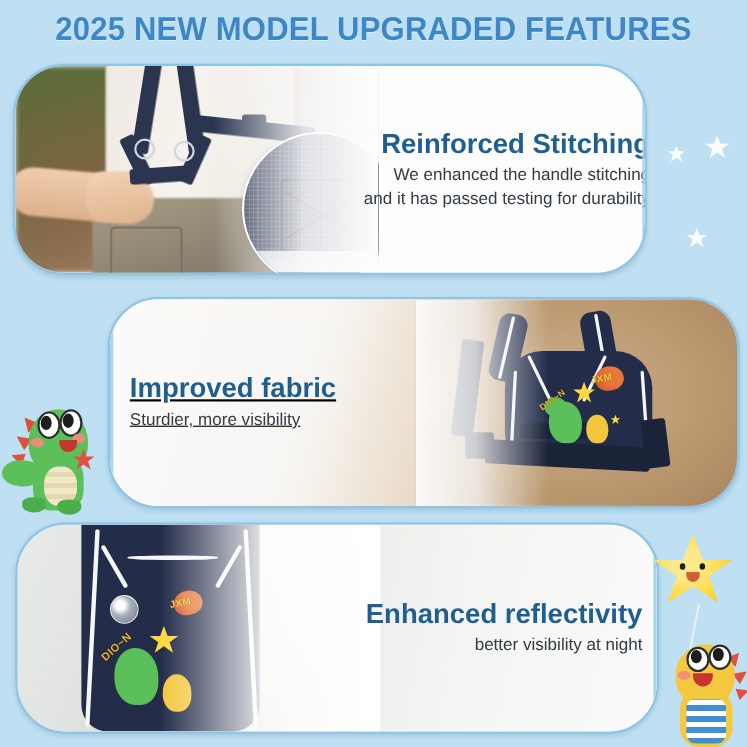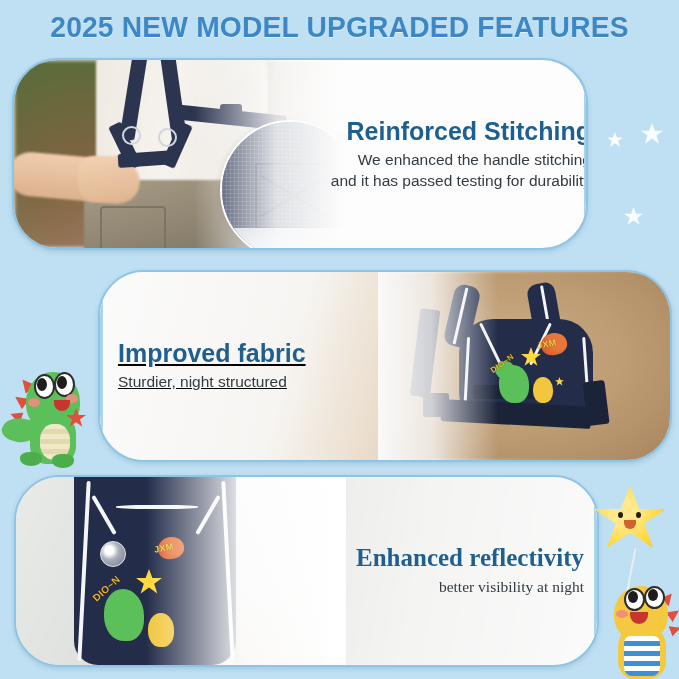--- a/index.html
+++ b/index.html
@@ -223,21 +223,21 @@
   }
   .badge-circ{
     position:absolute;width:24px;height:24px;border-radius:50%;
     background:radial-gradient(circle at 35% 35%,#ffffff 0 18%,#aab0bb 42%,#6f7684 100%);
     border:1.5px solid #e6e9ee;
   }
   .fade-r3{
     position:absolute;top:0;bottom:0;right:0;width:200px;
     background:linear-gradient(90deg,rgba(255,255,255,0) 0%,rgba(255,255,255,.9) 48%,#ffffff 100%);
   }
-  #c3-txt{left:300px;width:268px;font-family:Liberation Serif, serif;}
+  #c3-txt{left:300px;width:268px;}
   .c3-divider{
     position:absolute;right:0;top:8px;bottom:8px;width:3px;background:#a9d3ec;
   }
 
   
   .mascot{position:absolute;}
   .m-body{position:absolute;border-radius:50% 50% 46% 46%;}
   .m-eye-w{position:absolute;background:#fff;border-radius:50%;border:2px solid #2d2d2d;}
   .m-pupil{position:absolute;background:#1d1d1d;border-radius:50%;}
   .m-mouth{position:absolute;background:#c8352f;border-radius:0 0 12px 12px;}
@@ -337,21 +337,21 @@
           <div class="mini-star star-shape" style="left:106px;top:66px;width:20px;height:20px;"></div>
           <div class="mini-star star-shape" style="left:140px;top:96px;width:9px;height:9px;"></div>
           <div class="logo-txt" style="left:74px;top:78px;color:#f0b429;font-size:8px;transform:rotate(-36deg);">DIO~N</div>
         </div>
 
         <div class="fade-l"></div>
       </div>
 
       <div class="txt al-l" id="c2-txt">
         <div class="feat-title">Improved fabric</div>
-        <div class="feat-desc">Sturdier, night structured</div>
+        <div class="feat-desc">Sturdier, more visibility</div>
       </div>
 
       <div class="c2-divider"></div>
     </div>
   </div>
 
   <div class="card" id="card3">
     <div class="card-inner">
       <div class="c3-bg"></div>
 

